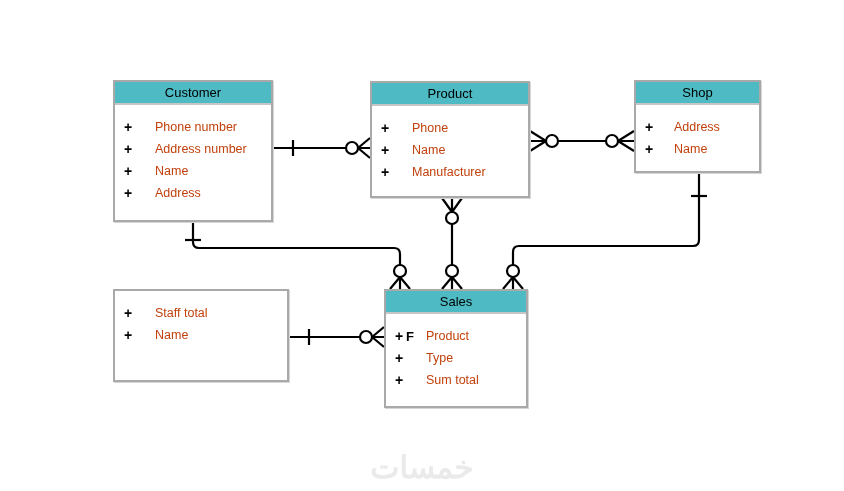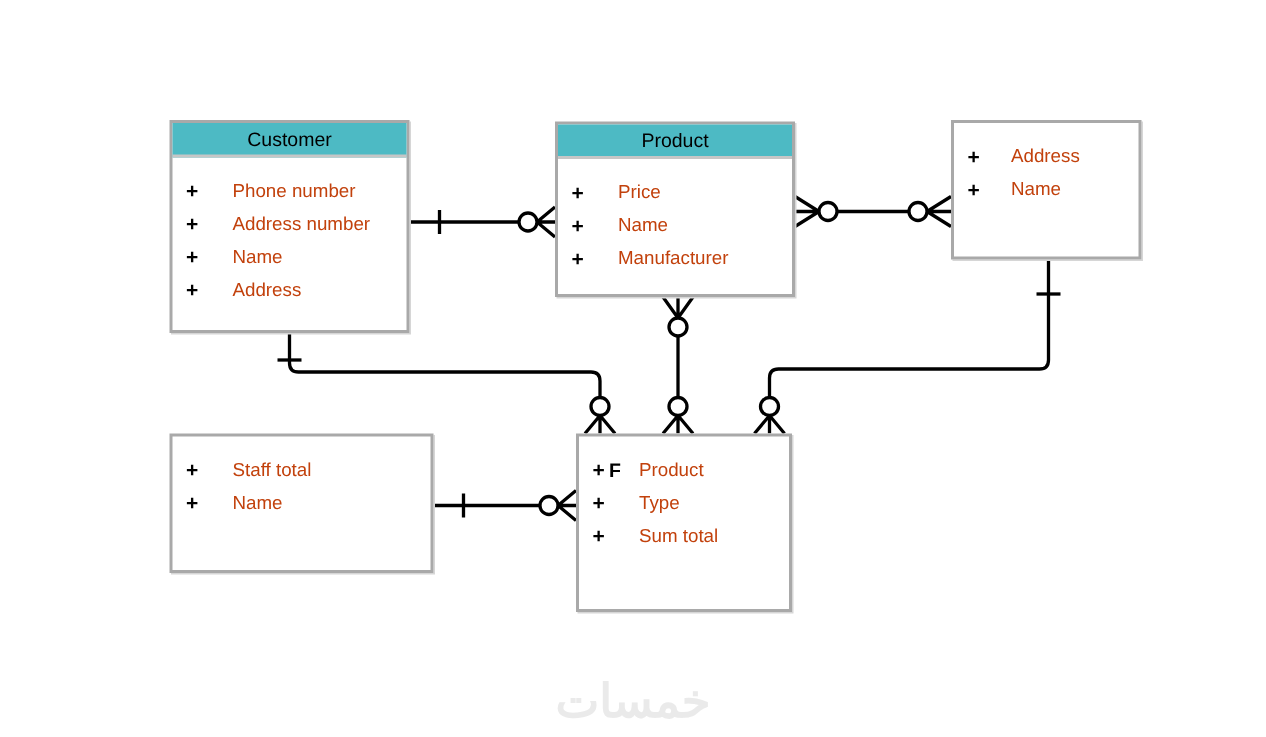--- a/index.html
+++ b/index.html
@@ -150,34 +150,35 @@
         <span class="attr-label">Address</span>
       </div>
     </div>
   </div>
 
   <div class="entity" style="left:370px; top:81px; width:160px; height:117px;">
     <div class="entity-header">Product</div>
     <div class="entity-body">
       <div class="attr-row">
         <span class="plus">+</span>
-        <span class="attr-label">Price</span>
+        <span class="attr-label">Phone</span>
       </div>
       <div class="attr-row">
         <span class="plus">+</span>
         <span class="attr-label">Name</span>
       </div>
       <div class="attr-row">
         <span class="plus">+</span>
         <span class="attr-label">Manufacturer</span>
       </div>
     </div>
   </div>
 
   <div class="entity" style="left:634px; top:80px; width:127px; height:93px;">
+    <div class="entity-header">Shop</div>
     <div class="entity-body">
       <div class="attr-row">
         <span class="plus">+</span>
         <span class="attr-label" style="left:38px">Address</span>
       </div>
       <div class="attr-row">
         <span class="plus">+</span>
         <span class="attr-label" style="left:38px">Name</span>
       </div>
     </div>
@@ -190,20 +191,21 @@
         <span class="attr-label">Staff total</span>
       </div>
       <div class="attr-row">
         <span class="plus">+</span>
         <span class="attr-label">Name</span>
       </div>
     </div>
   </div>
 
   <div class="entity" style="left:384px; top:289px; width:144px; height:119px;">
+    <div class="entity-header">Sales</div>
     <div class="entity-body">
       <div class="attr-row">
         <span class="plus">+</span>
         <span class="fk">F</span>
         <span class="attr-label">Product</span>
       </div>
       <div class="attr-row">
         <span class="plus">+</span>
         <span class="attr-label">Type</span>
       </div>

